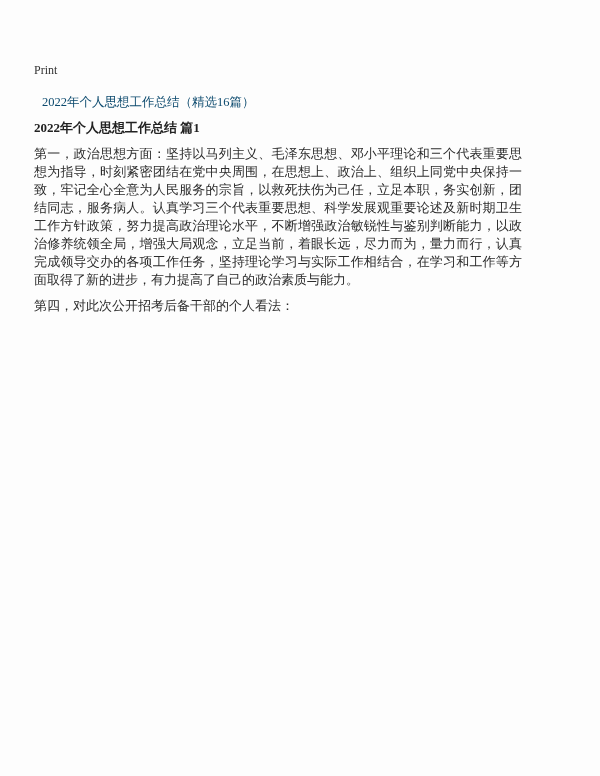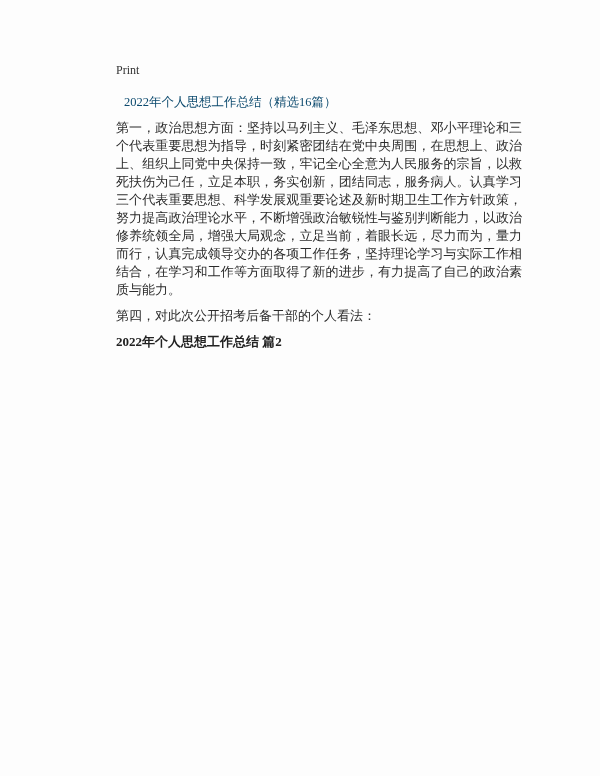--- a/index.html
+++ b/index.html
@@ -11,21 +11,21 @@
     width: 600px;
     height: 776px;
     overflow: hidden;
     font-family: "Liberation Serif", "DejaVu Serif", serif;
     color: #2b2b2b;
   }
   .page {
     box-sizing: border-box;
     width: 600px;
     height: 776px;
-    padding: 60px 78px 0 116px;
+    padding: 60px 78px 0 34px;
     background: #fdfdfd;
   }
   .print-link {
     display: inline-block;
     font-size: 12px;
     line-height: 14px;
     color: #333333;
     cursor: pointer;
   }
   .doc-title {
@@ -63,23 +63,23 @@
 </head>
 <body>
 
 <div class="page">
 
   <span class="print-link">Print</span>
 
 
   <p class="doc-subtitle">2022年个人思想工作总结（精选16篇）</p>
 
+  <h2 class="section-heading">2022年个人思想工作总结 篇1</h2>
 
   <p class="body-paragraph">第一，政治思想方面：坚持以马列主义、毛泽东思想、邓小平理论和三个代表重要思想为指导，时刻紧密团结在党中央周围，在思想上、政治上、组织上同党中央保持一致，牢记全心全意为人民服务的宗旨，以救死扶伤为己任，立足本职，务实创新，团结同志，服务病人。认真学习三个代表重要思想、科学发展观重要论述及新时期卫生工作方针政策，努力提高政治理论水平，不断增强政治敏锐性与鉴别判断能力，以政治修养统领全局，增强大局观念，立足当前，着眼长远，尽力而为，量力而行，认真完成领导交办的各项工作任务，坚持理论学习与实际工作相结合，在学习和工作等方面取得了新的进步，有力提高了自己的政治素质与能力。</p>
 
 
 
   <p class="body-paragraph">第四，对此次公开招考后备干部的个人看法：</p>
 
 
-  <h2 class="section-heading">2022年个人思想工作总结 篇2</h2>
 
 </div>
 
 </body></html>

